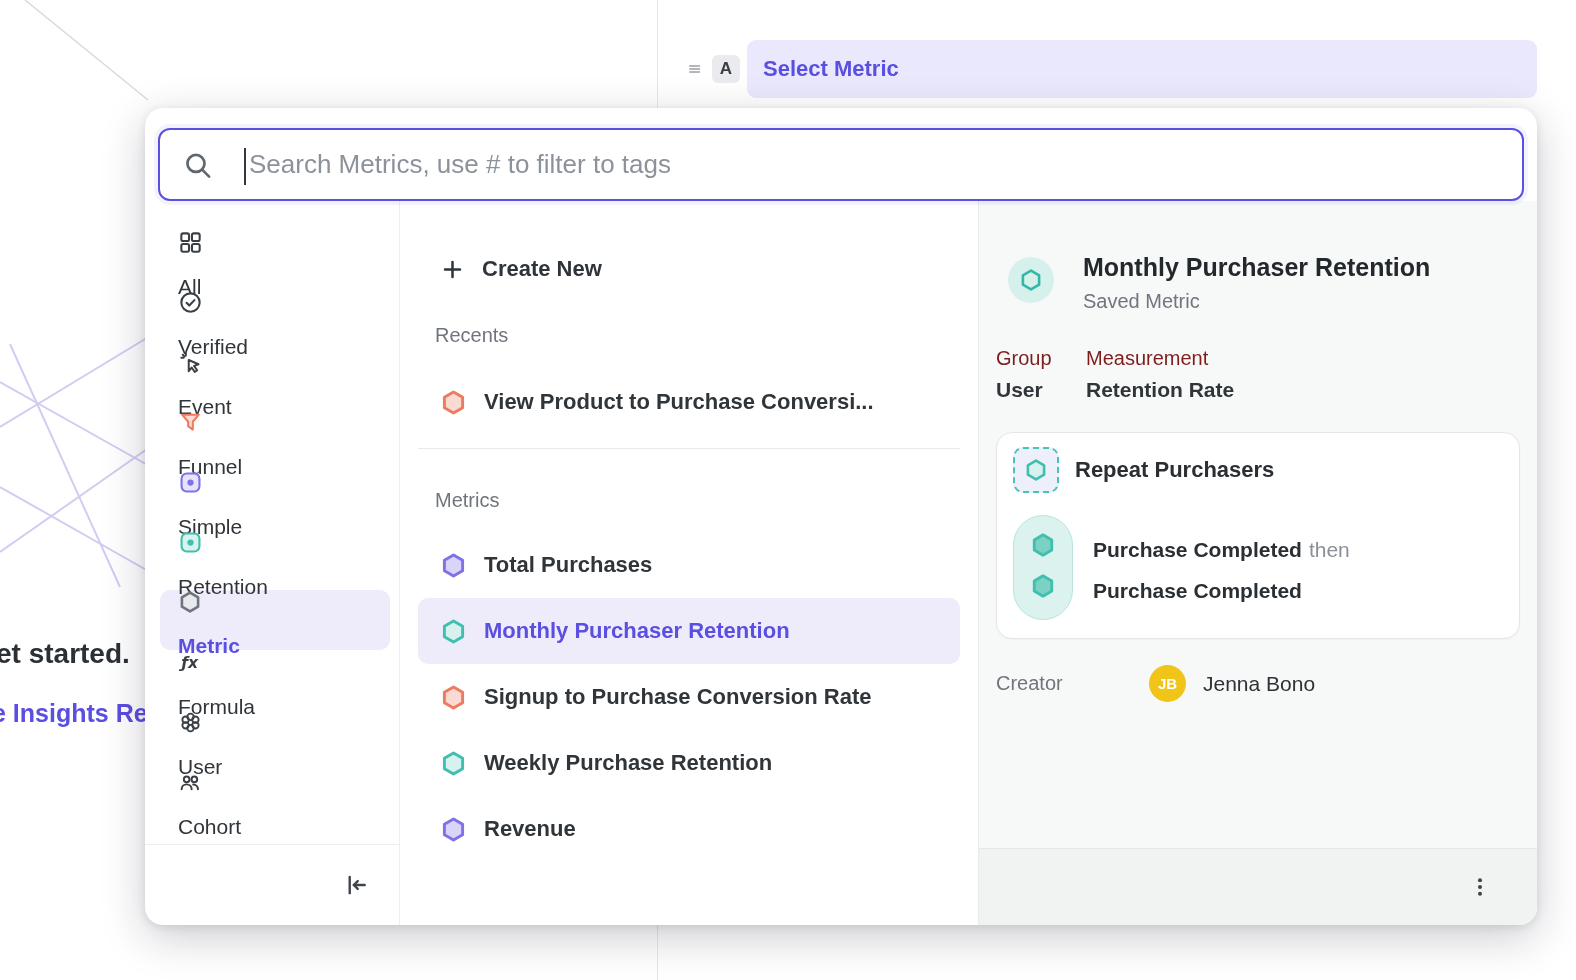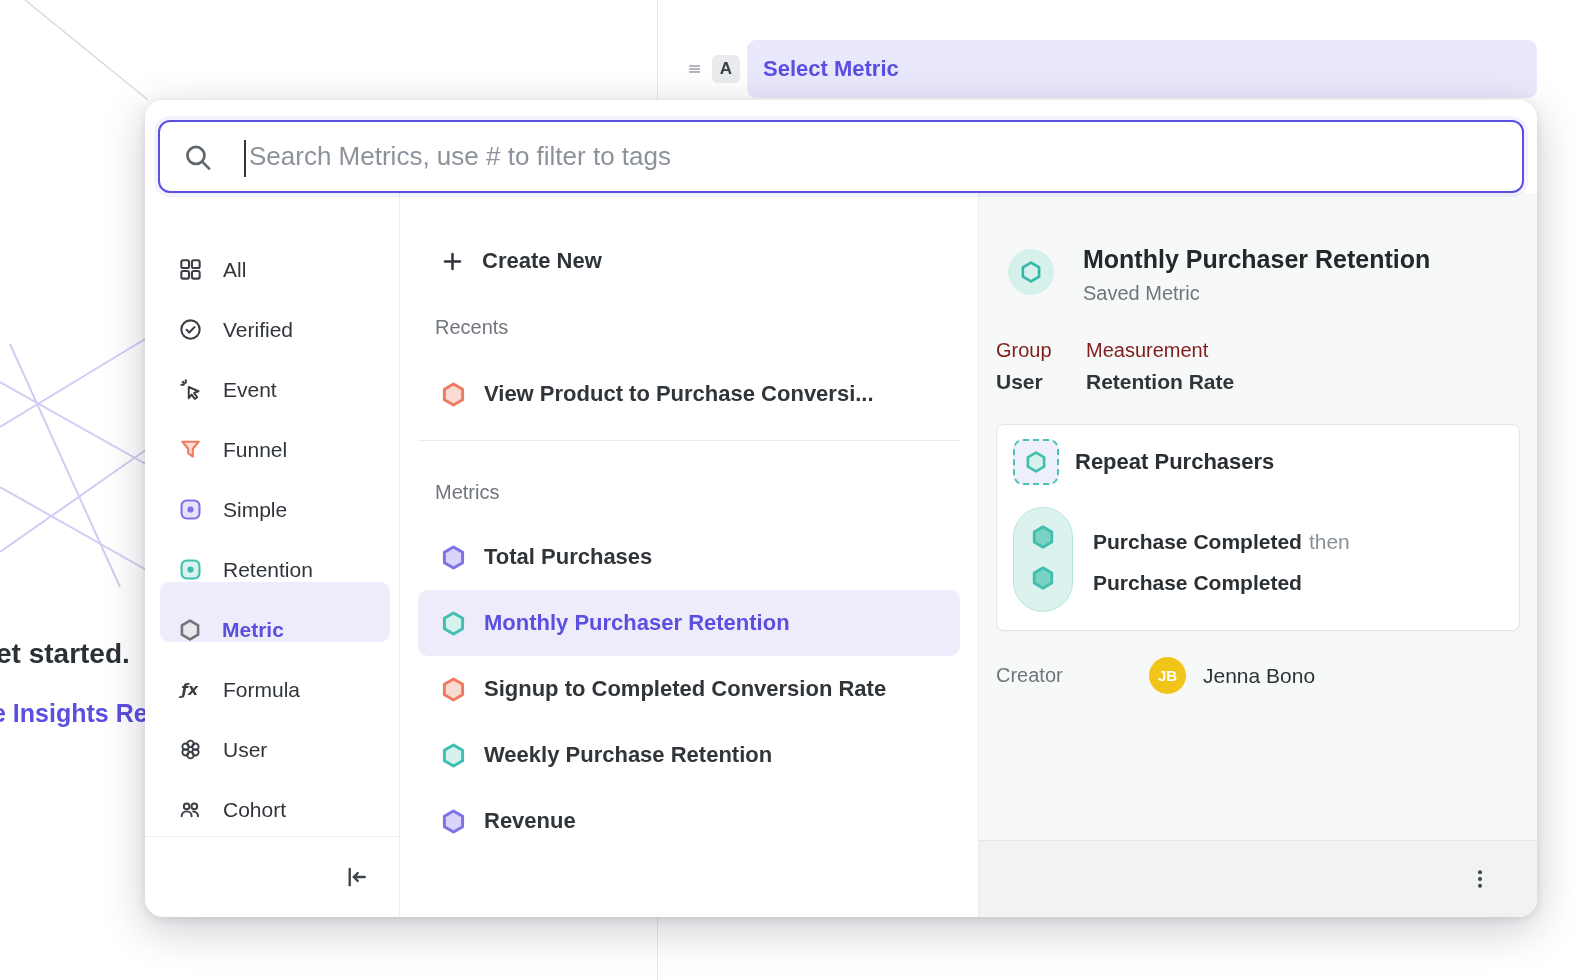--- a/index.html
+++ b/index.html
@@ -15,35 +15,35 @@
   .bg-heading { position:absolute; left:-4px; top:638px; font-size:28px; font-weight:700; color:#2b3035; white-space:nowrap; }
   .bg-link { position:absolute; left:-8px; top:699px; font-size:25px; font-weight:600; color:#5a4fe0; white-space:nowrap; }
 
   
   .metric-bar { position:absolute; left:683px; top:40px; width:854px; height:58px; display:flex; align-items:center; z-index:1; }
   .bar-handle { width:20px; display:flex; align-items:center; margin-left:3px; }
   .bar-badge { width:28px; height:28px; margin-left:6px; border-radius:6px; background:#e9ebee; color:#3a3f45; font-size:17px; font-weight:700; display:flex; align-items:center; justify-content:center; }
   .bar-pill { flex:1; height:58px; margin-left:7px; border-radius:9px; background:#eae8fc; display:flex; align-items:center; padding-left:16px; font-size:22px; font-weight:600; color:#5a4fe0; }
 
   
-  .modal { position:absolute; left:145px; top:100px; width:1392px; height:817px; background:#fff; border-radius:18px; box-shadow:0 12px 44px rgba(22,22,48,.22), 0 2px 8px rgba(22,22,48,.10); z-index:2; display:flex; flex-direction:column; overflow:hidden; }
+  .modal { position:absolute; left:145px; top:108px; width:1392px; height:817px; background:#fff; border-radius:18px; box-shadow:0 12px 44px rgba(22,22,48,.22), 0 2px 8px rgba(22,22,48,.10); z-index:2; display:flex; flex-direction:column; overflow:hidden; }
 
   .search-wrap { padding:20px 13px 0 13px; height:93px; flex:none; }
   .search-field { position:relative; height:73px; border:2px solid #5b50e0; border-radius:12px; box-shadow:0 0 0 4px rgba(91,80,224,.07); background:#fff; }
   .search-field svg { position:absolute; left:22px; top:50%; transform:translateY(-50%); }
   .search-caret { position:absolute; left:84px; top:18px; width:2px; height:37px; background:#33383e; }
   .search-field input { position:absolute; inset:0; width:100%; height:100%; border:none; outline:none; background:transparent; padding-left:89px; font-size:26px; color:#2f343a; font-family:inherit; }
   .search-field input::placeholder { color:#8c929b; opacity:1; }
 
   .body { flex:1; display:flex; min-height:0; }
 
   
   .col-cats { width:255px; flex:none; border-right:1px solid #eceef0; display:flex; flex-direction:column; }
   .cat-list { flex:1; padding-top:29px; }
-  .cat-item { height:60px; margin:0 9px 0 15px; border-radius:10px; display:flex; align-items:flex-end; padding-left:18px; gap:20px; cursor:pointer; }
+  .cat-item { height:60px; margin:0 9px 0 15px; border-radius:10px; display:flex; align-items:flex-start; padding-left:18px; gap:20px; cursor:pointer;flex-direction:column; }
   .cat-item .lbl { font-size:21px; font-weight:500; color:#30353a; }
   .cat-item.selected { background:#eeecfb; }
   .cat-item.selected .lbl { color:#5a4fe0; font-weight:600; }
   .cat-ic { width:25px; height:25px; flex:none; display:block; }
   .cats-footer { height:81px; flex:none; border-top:1px solid #eceef0; display:flex; align-items:center; justify-content:flex-end; padding-right:26px; }
   .collapse-btn { width:34px; height:34px; display:flex; align-items:center; justify-content:center; cursor:pointer; border-radius:7px; }
 
   
   .col-list { width:578px; flex:none; padding:8px 18px; }
   .create-row { margin-top:30px; height:60px; border-radius:10px; display:flex; align-items:center; padding-left:22px; gap:17px; cursor:pointer; }
@@ -70,21 +70,21 @@
   .col-detail { flex:1; background:#f7f9f8; border-left:1px solid #e9ece9; display:flex; flex-direction:column; min-width:0; }
   .detail-main { flex:1; padding:56px 17px 0 17px; min-height:0; }
   .detail-header { display:flex; }
   .detail-ic { width:46px; height:46px; margin-left:12px; border-radius:50%; background:#d6f0ec; display:flex; align-items:center; justify-content:center; flex:none; }
   .detail-ht { margin-left:29px; margin-top:-4px; }
   .detail-title { font-size:25px; font-weight:700; color:#23282d; }
   .detail-sub { margin-top:8px; font-size:20px; color:#70757d; }
   .meta-grid { margin-top:34px; display:grid; grid-template-columns:90px auto; row-gap:8px; }
   .meta-label { font-size:20px; color:#7f1d1d; }
   .meta-value { font-size:21px; font-weight:600; color:#30353a; }
-  .def-card { margin-top:30px; background:#fff; border:1px solid #e3e7e5; border-radius:8px; padding:14px 5px 18px 16px; box-shadow:0 1px 2px rgba(0,0,0,.03); }
+  .def-card { margin-top:30px; background:#fff; border:1px solid #e3e7e5; border-radius:16px; padding:14px 5px 18px 16px; box-shadow:0 1px 2px rgba(0,0,0,.03); }
   .def-head { display:flex; align-items:center; gap:16px; }
   .dashed-box { width:46px; height:46px; border:2px dashed #49c3b2; border-radius:10px; background:#edeffa; display:flex; align-items:center; justify-content:center; flex:none; }
   .def-name { font-size:22px; font-weight:700; color:#2a2f34; }
   .def-flow { margin-top:22px; display:flex; gap:20px; }
   .def-pill { width:60px; height:105px; border-radius:30px; background:#dcf2ee; border:1.5px solid #b7e5dd; display:flex; flex-direction:column; align-items:center; padding-top:16px; gap:15px; flex:none; }
   .def-steps { padding-top:14px; }
   .def-line { font-size:21px; line-height:41px; font-weight:700; color:#2a2f34; }
   .def-connector { font-weight:400; color:#8a9097; margin-left:7px; }
   .creator-row { margin-top:26px; display:flex; align-items:center; }
   .creator-label { width:153px; font-size:20px; color:#70757d; }
@@ -283,21 +283,21 @@
           <div class="list-item selected">
             <svg class="hex hex-teal">
                 <use href="#hex"></use>
               </svg>
             <span class="lbl">Monthly Purchaser Retention</span>
           </div>
           <div class="list-item">
             <svg class="hex hex-coral">
                 <use href="#hex"></use>
               </svg>
-            <span class="lbl">Signup to Completed Conversion Rate</span>
+            <span class="lbl">Signup to Purchase Conversion Rate</span>
           </div>
           <div class="list-item">
             <svg class="hex hex-teal">
                 <use href="#hex"></use>
               </svg>
             <span class="lbl">Weekly Purchase Retention</span>
           </div>
           <div class="list-item">
             <svg class="hex hex-purple">
                 <use href="#hex"></use>

